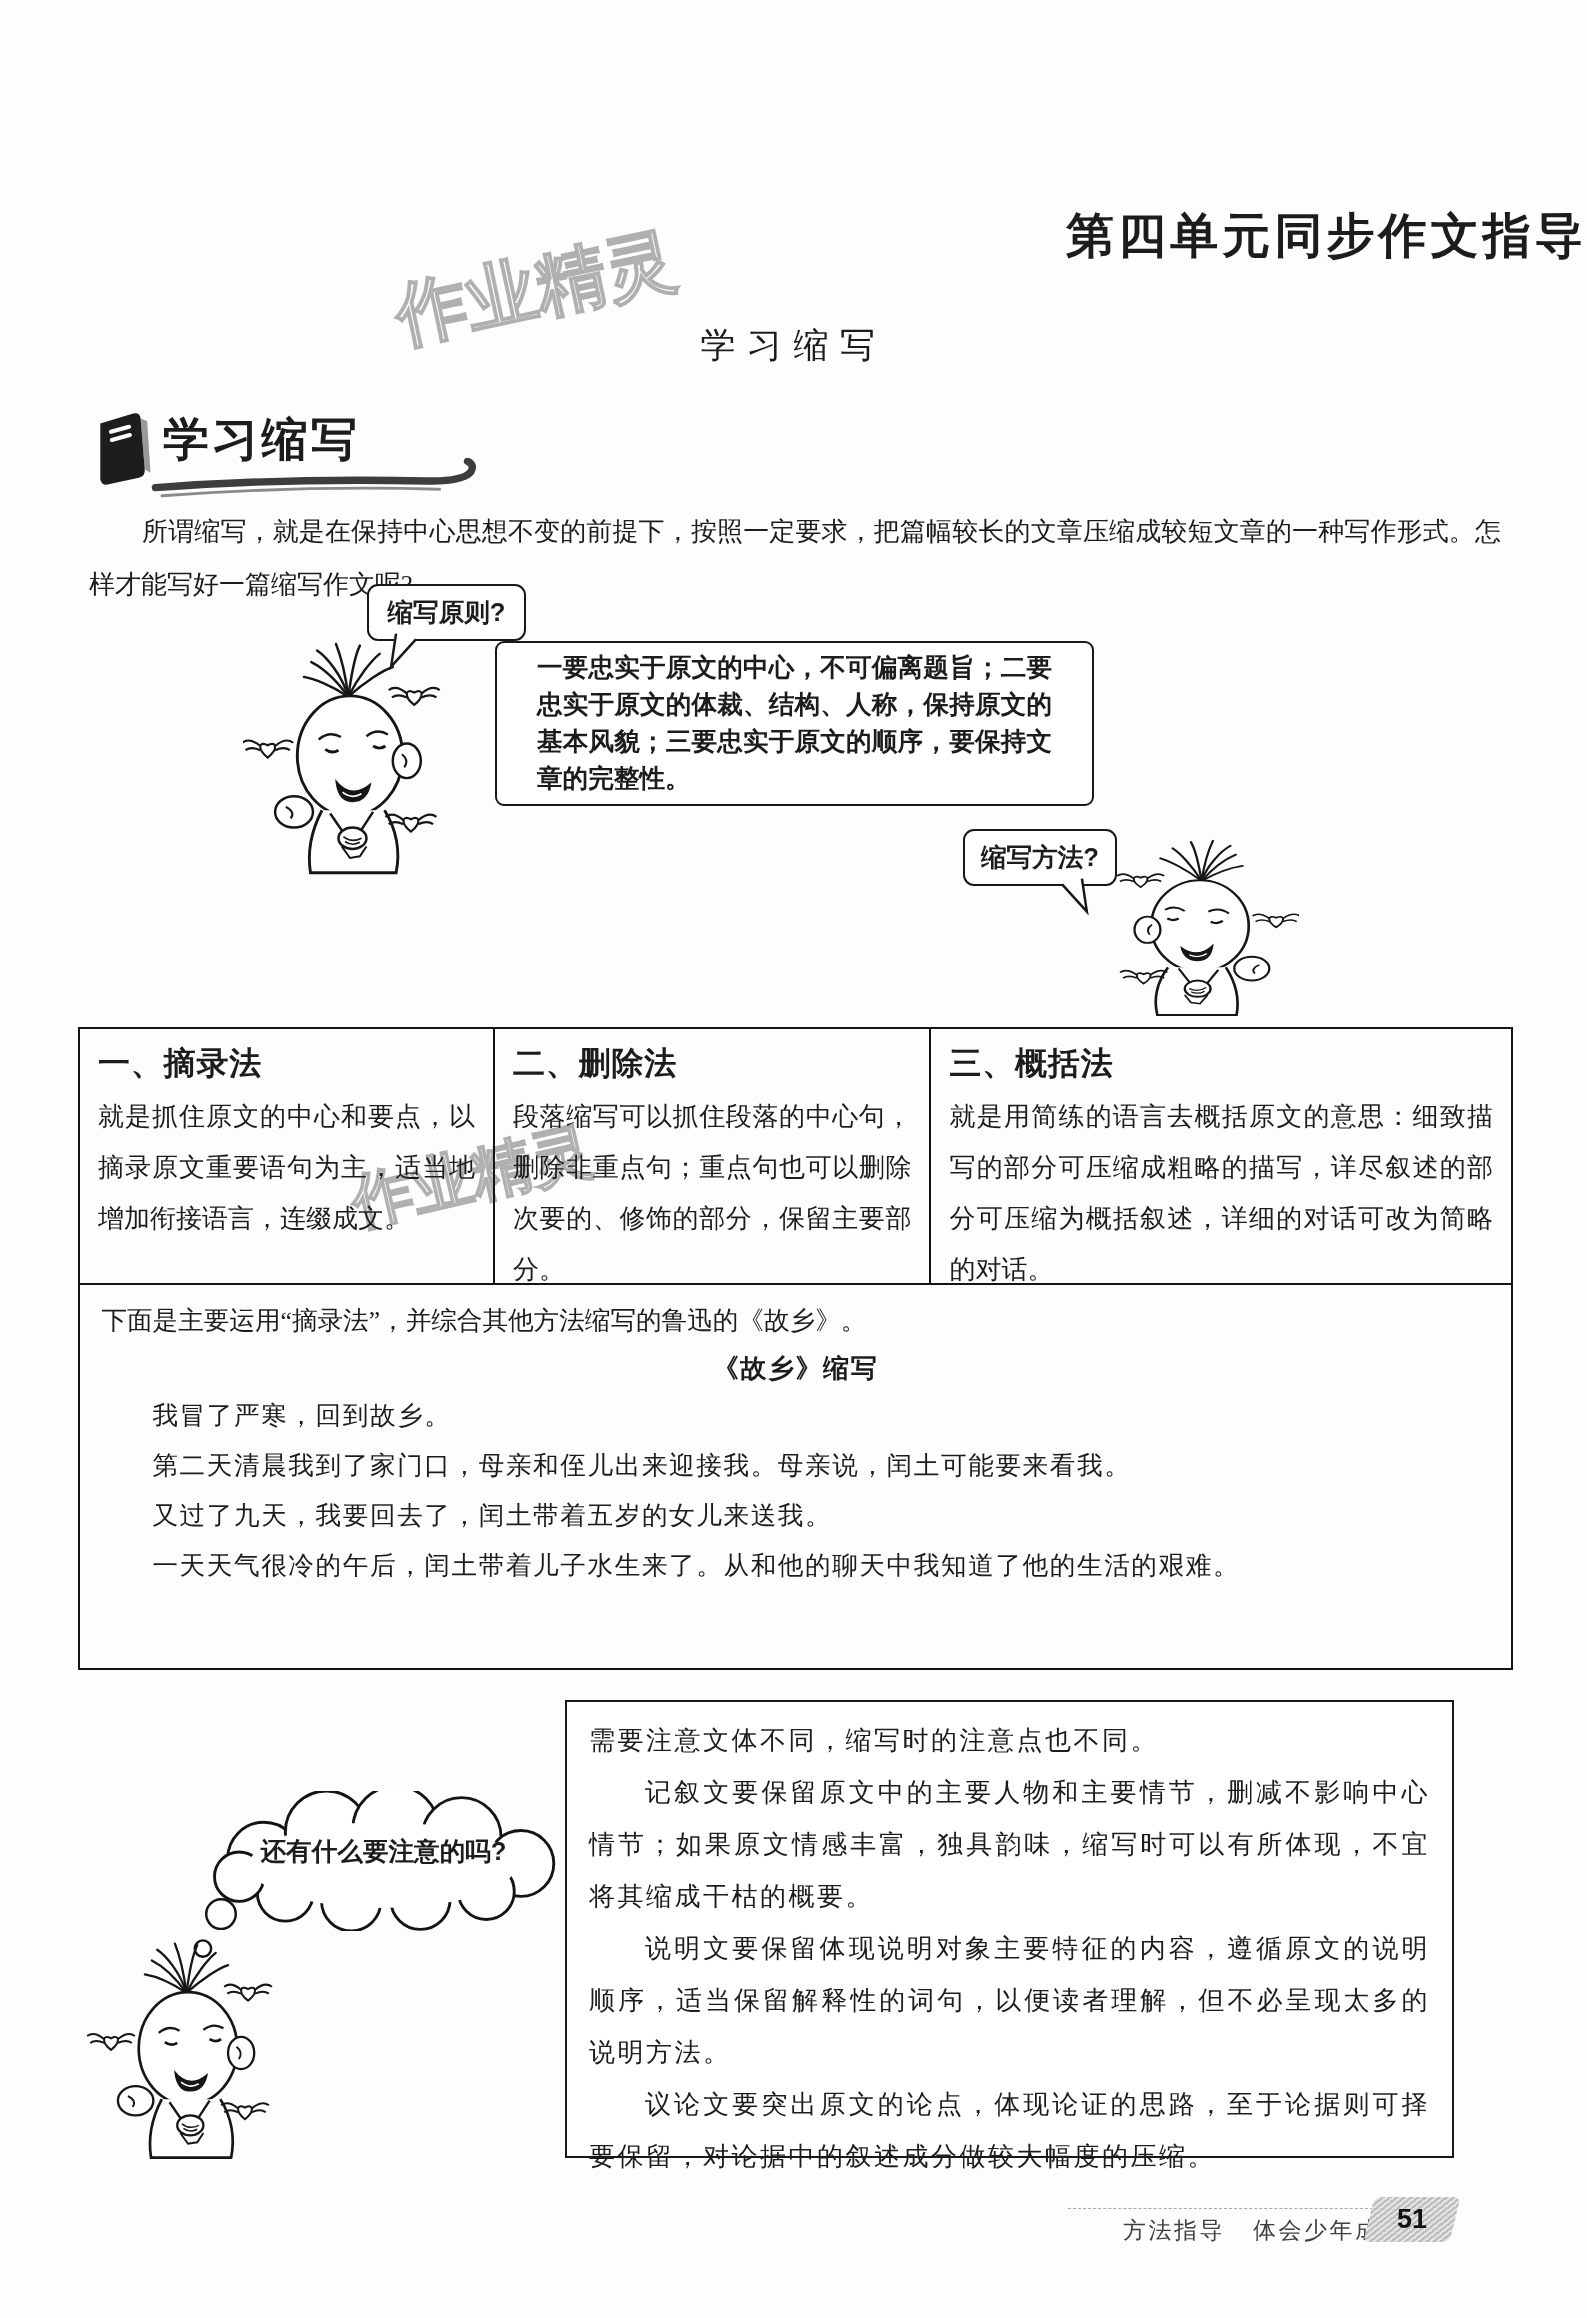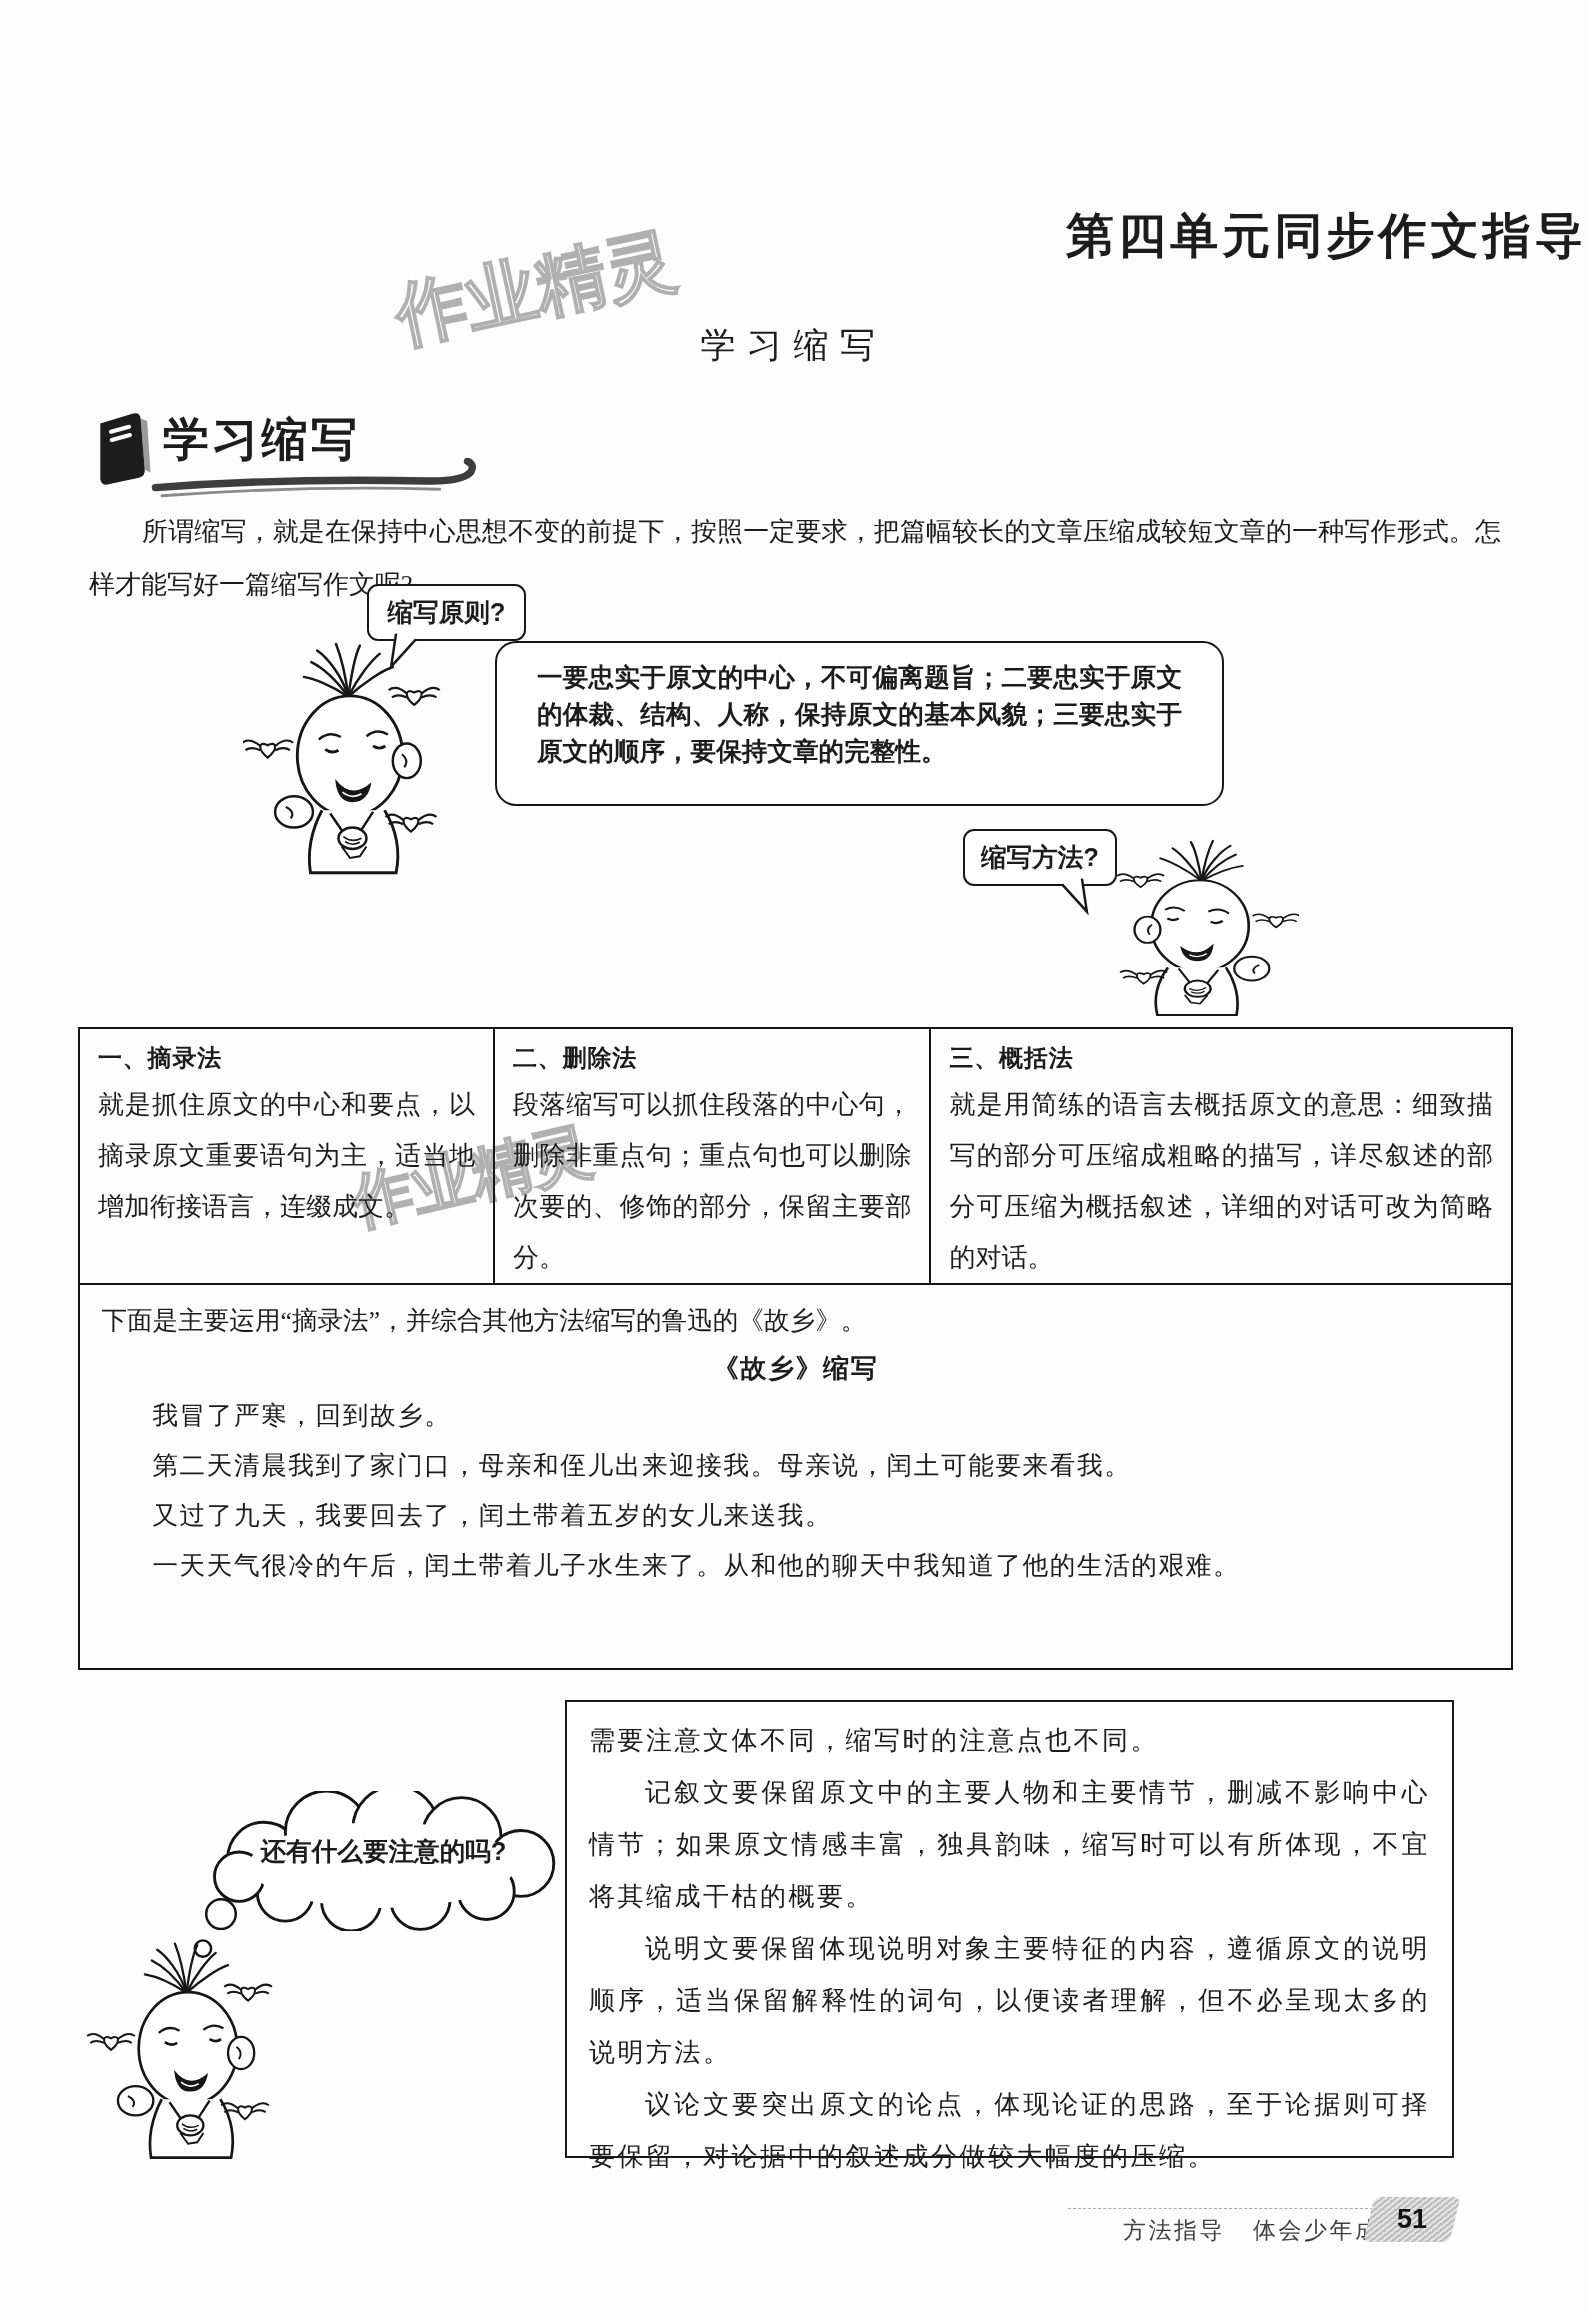--- a/index.html
+++ b/index.html
@@ -20,31 +20,31 @@
              font-family:"Liberation Sans","DejaVu Sans",sans-serif;}
   
   .intro{left:89px;top:505px;width:1412px;font-size:26px;line-height:53px;text-align:justify;text-indent:53px;}
   
   .bubble{border:2.5px solid #181818;border-radius:11px;background:#fff;
           font-size:25.6px;display:flex;align-items:center;justify-content:center;
           font-family:"Liberation Sans","DejaVu Sans",sans-serif;font-weight:700;z-index:4;}
   .b1{left:367px;top:584px;width:155px;height:53px;}
   .b2{left:963px;top:829px;width:150px;height:53px;}
   
-  .pbox{left:495px;top:641px;width:729px;height:165px;border:2.9px solid #181818;border-radius:21px;
-        background:#fff;padding:16px 40px;box-sizing:border-box;font-size:25.6px;line-height:37px;
+  .pbox{left:495px;top:641px;width:599px;height:165px;border:2.9px solid #181818;border-radius:9px;
+        background:#fff;padding:6px 40px;box-sizing:border-box;font-size:25.6px;line-height:37px;
         text-align:justify;font-family:"Liberation Sans","DejaVu Sans",sans-serif;font-weight:700;}
   
   .mtable{left:78px;top:1027px;width:1435px;border:2.9px solid #141414;box-sizing:border-box;background:transparent;}
   .mrow1{display:flex;border-bottom:2.5px solid #141414;height:256px;box-sizing:border-box;}
   .mcol{padding:13px 18px;box-sizing:border-box;}
   .mcol1{width:29%;border-right:2.5px solid #141414;}
   .mcol2{width:30.5%;border-right:2.5px solid #141414;}
   .mcol3{width:40.5%;}
-  .mhead{font-size:24px;margin-bottom:5px;letter-spacing:0.8px;}
+  .mhead{font-size:32px;margin-bottom:5px;letter-spacing:0.8px;}
   .mbody{font-size:26px;line-height:51px;text-align:justify;}
   .mrow2{padding:13px 21.4px 8.2px;height:383px;box-sizing:border-box;}
   .lead{font-size:25.6px;line-height:46px;}
   .extitle{font-size:26px;text-align:center;margin:6.6px 0 5px;font-weight:700;
            font-family:"Liberation Sans","DejaVu Sans",sans-serif;letter-spacing:1.6px;}
   .expara{font-size:25.6px;line-height:50px;text-indent:51px;letter-spacing:1.6px;}
   
   .nbox{left:565px;top:1700px;width:889px;height:458px;border:2.5px solid #181818;background:#fff;
         box-sizing:border-box;padding:13px 22px;font-size:26px;line-height:52px;text-align:justify;
         letter-spacing:2.5px;}

